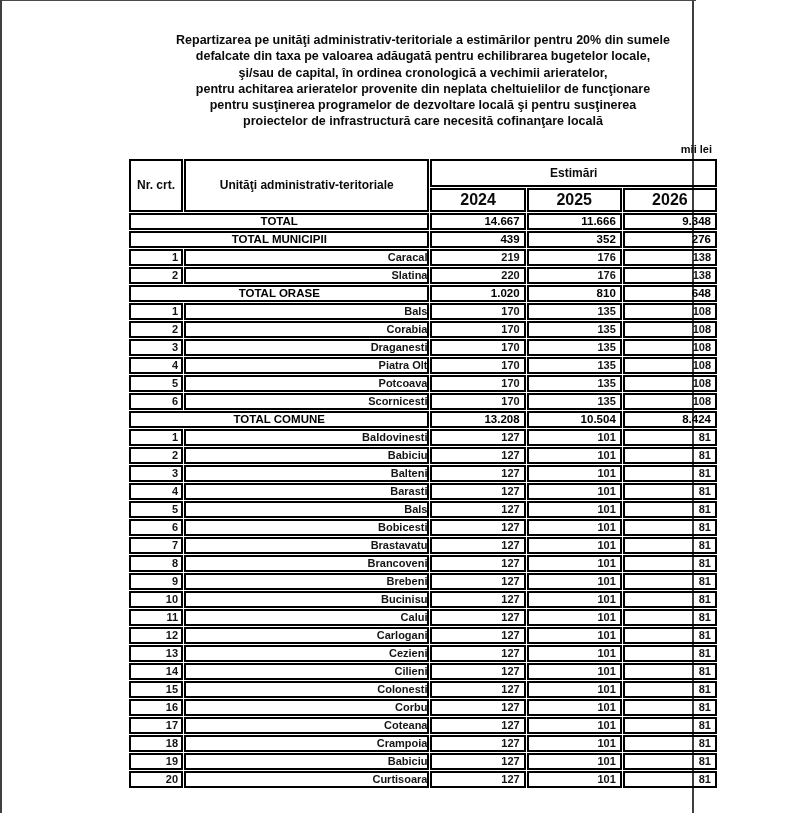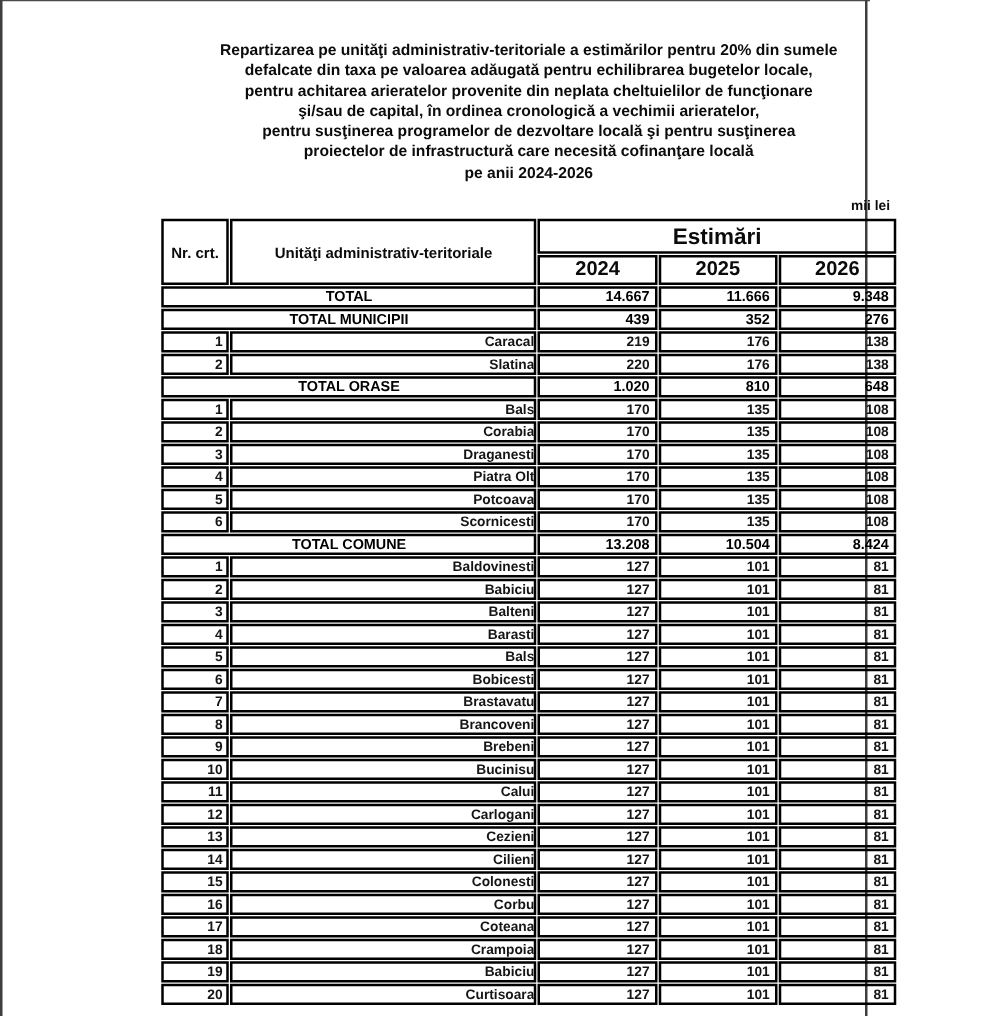--- a/index.html
+++ b/index.html
@@ -56,21 +56,21 @@
     font-weight: bold;
     overflow: hidden;
     white-space: nowrap;
   }
   thead th {
     text-align: center;
     vertical-align: middle;
     font-size: 12px;
     color: #0b0b0b;
   }
-  th.h-estimari { height: 28px; font-size: 18px; }
+  th.h-estimari { height: 28px; font-size: 12px; }
   th.h-year     { height: 17px; font-size: 16px; }
   tbody td {
     height: 17px;
     font-size: 11px;
     line-height: 12px;
     padding: 0;
     color: #151515;
   }
   td.nr         { text-align: right; padding-right: 3px; }
   td.name       { text-align: right;  padding-left: 4px; }
@@ -84,25 +84,24 @@
 <div class="page">
   <div class="edge-top"></div>
   <div class="edge-left"></div>
   <div class="edge-right"></div>
 
   <div class="content">
 
     <div class="doc-title">
       <div>Repartizarea pe unităţi administrativ-teritoriale a estimărilor pentru 20% din sumele</div>
       <div>defalcate din taxa pe valoarea adăugată pentru echilibrarea bugetelor locale,</div>
+      <div>şi/sau de capital, în ordinea cronologică a vechimii arieratelor,</div>
       <div>pentru achitarea arieratelor provenite din neplata cheltuielilor de funcţionare</div>
-      <div>şi/sau de capital, în ordinea cronologică a vechimii arieratelor,</div>
       <div>pentru susţinerea programelor de dezvoltare locală şi pentru susţinerea</div>
       <div>proiectelor de infrastructură care necesită cofinanţare locală</div>
-      <div>pe anii 2024-2026</div>
     </div>
 
     <div class="unit-label">mii lei</div>
 
     <table class="alloc">
       <colgroup>
         <col style="width:54px">
         <col style="width:245px">
         <col style="width:95px">
         <col style="width:95px">

